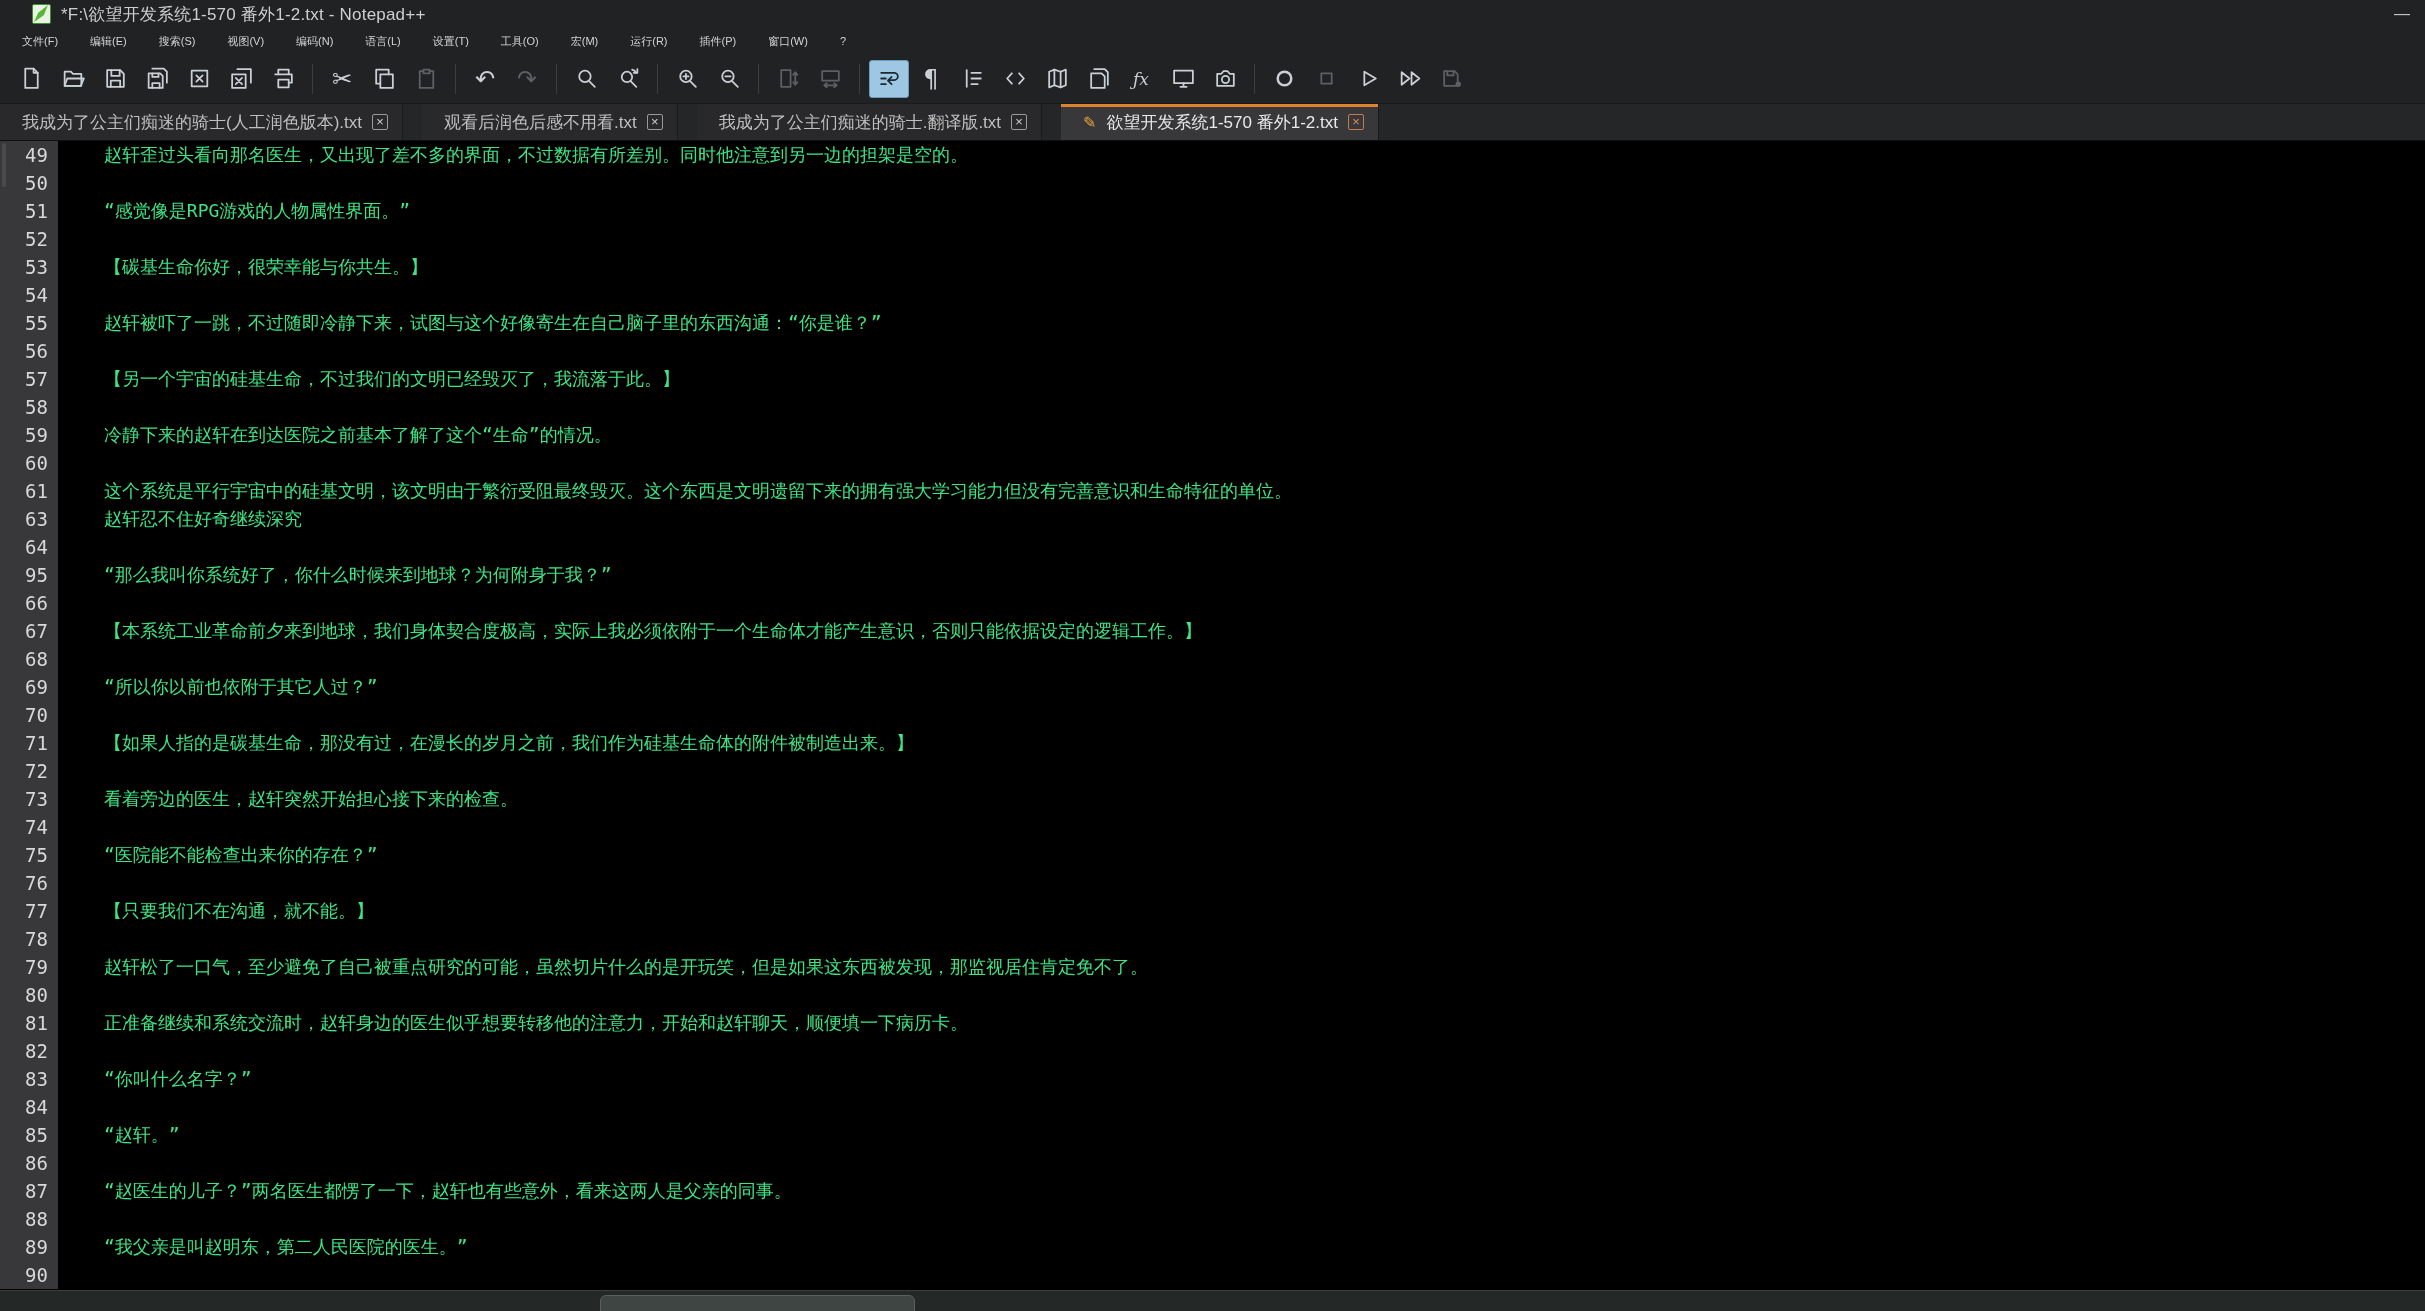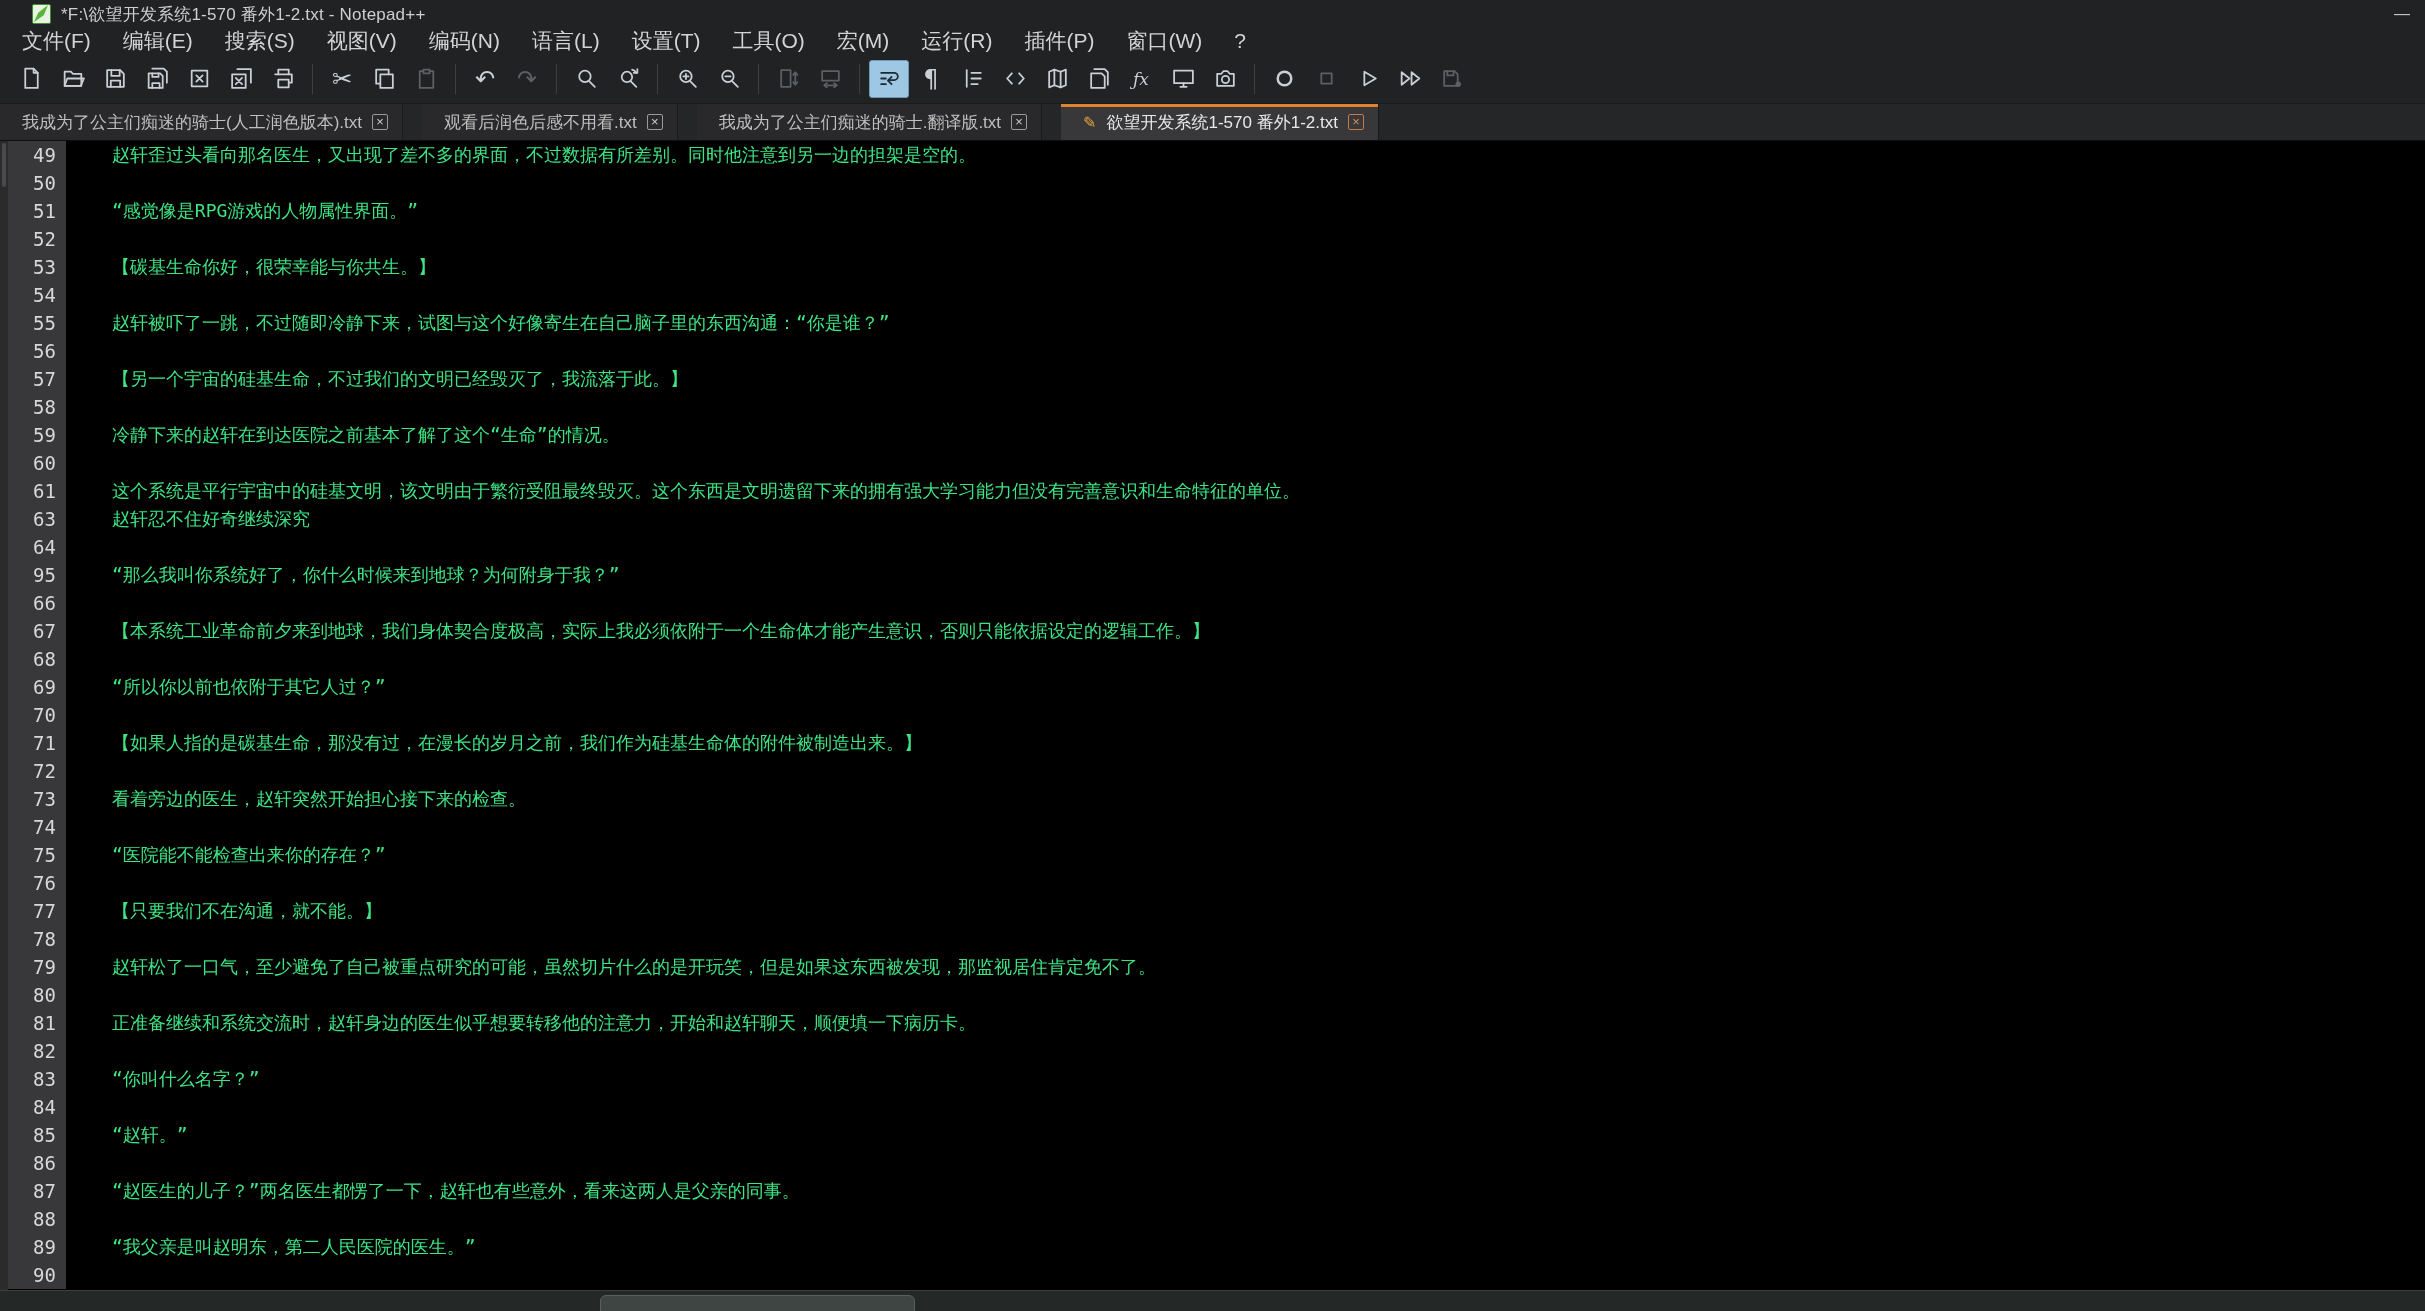--- a/index.html
+++ b/index.html
@@ -13,21 +13,21 @@
   .app-icon { width:19px; height:20px; margin-left:32px; margin-right:10px; position:relative; flex:0 0 auto; }
   .app-icon .page { position:absolute; inset:0; background:#e8f3e4; border-radius:2px; border:1px solid #3f8f2e; }
   .app-icon .pencil { position:absolute; left:2px; top:1px; width:14px; height:17px; background:#58b53a; clip-path:polygon(0 100%, 30% 45%, 100% 0, 70% 60%); }
   .title-text { color:#cfcfcf; font-size:17px; letter-spacing:.2px; white-space:nowrap; }
   .win-btns { margin-left:auto; display:flex; }
   .btn-min { width:46px; height:28px; color:#c8c8c8; font-size:16px; display:flex; align-items:center; justify-content:center; cursor:default; }
 
   
   .menubar { position:absolute; left:0; top:28px; width:100%; height:26px;
     background:#212224; display:flex; align-items:center; padding-left:6px; }
-  .menu-item { color:#d4d4d4; font-size:21px; padding:0 16px; height:26px; display:flex; align-items:center; white-space:nowrap; }
+  .menu-item { color:#d4d4d4; font-size:11px; padding:0 16px; height:26px; display:flex; align-items:center; white-space:nowrap; }
 
   
   .toolbar { position:absolute; left:0; top:54px; width:100%; height:50px;
     background:#212224; display:flex; align-items:center; padding-left:10px; border-bottom:1px solid #1b1b1c; }
   .tb-btn { width:40px; height:38px; display:flex; align-items:center; justify-content:center;
     color:#c9cfd4; border-radius:3px; margin:0 1px; flex:0 0 auto; }
   .tb-btn .uni { font-size:24px; line-height:1; font-family:"DejaVu Sans", sans-serif; }
   .tb-btn .uni-small { font-size:17px; font-style:italic; font-family:"DejaVu Serif", serif; }
   .tb-btn.disabled { color:#5c6063; }
   .tb-btn.active { background:#9ec7e4; color:#1e2a33; border:1px solid #6f99b8; }
@@ -40,21 +40,21 @@
     color:#bfbfbf; font-size:17px; white-space:nowrap; border-right:1px solid #1a1a1b; background:#29292b; }
   .tab.active { background:#38383a; color:#e9e9e9; }
   .tab.active::before { content:""; position:absolute; left:0; top:0; right:0; height:3px; background:#e0832f; }
   .tab-close { width:16px; height:16px; border:1px solid #9a9a9a; border-radius:2px; color:#cfcfcf;
     font-size:13px; line-height:14px; text-align:center; flex:0 0 auto; }
   .tab.active .tab-close { border-color:#c27b4e; color:#d98d5c; }
   .tab-pencil { color:#e8a33d; font-size:16px; flex:0 0 auto; }
 
   
   .editor { position:absolute; left:0; top:141px; width:100%; height:1149px; background:#000;
-    display:flex; overflow:hidden; }
+    display:flex; overflow:hidden;flex-direction:column; }
   .left-strip { width:8px; background:#2b2b2c; flex:0 0 auto; position:relative; }
   .left-strip .nub { position:absolute; left:2px; top:2px; width:4px; height:44px; background:#4a4a4c; border-radius:2px; }
   .code { flex:1; overflow:hidden; }
   .row { display:flex; height:28px; }
   .ln { width:58px; flex:0 0 auto; background:#38383a; color:#d8d8d8;
     font-family:"DejaVu Sans Mono", monospace; font-size:19px; text-align:right;
     padding-right:10px; line-height:28px; }
   .txt { flex:1; color:#3ee483; font-family:"DejaVu Sans Mono", monospace; font-size:18px;
     line-height:28px; padding-left:46px; white-space:nowrap; }
 

